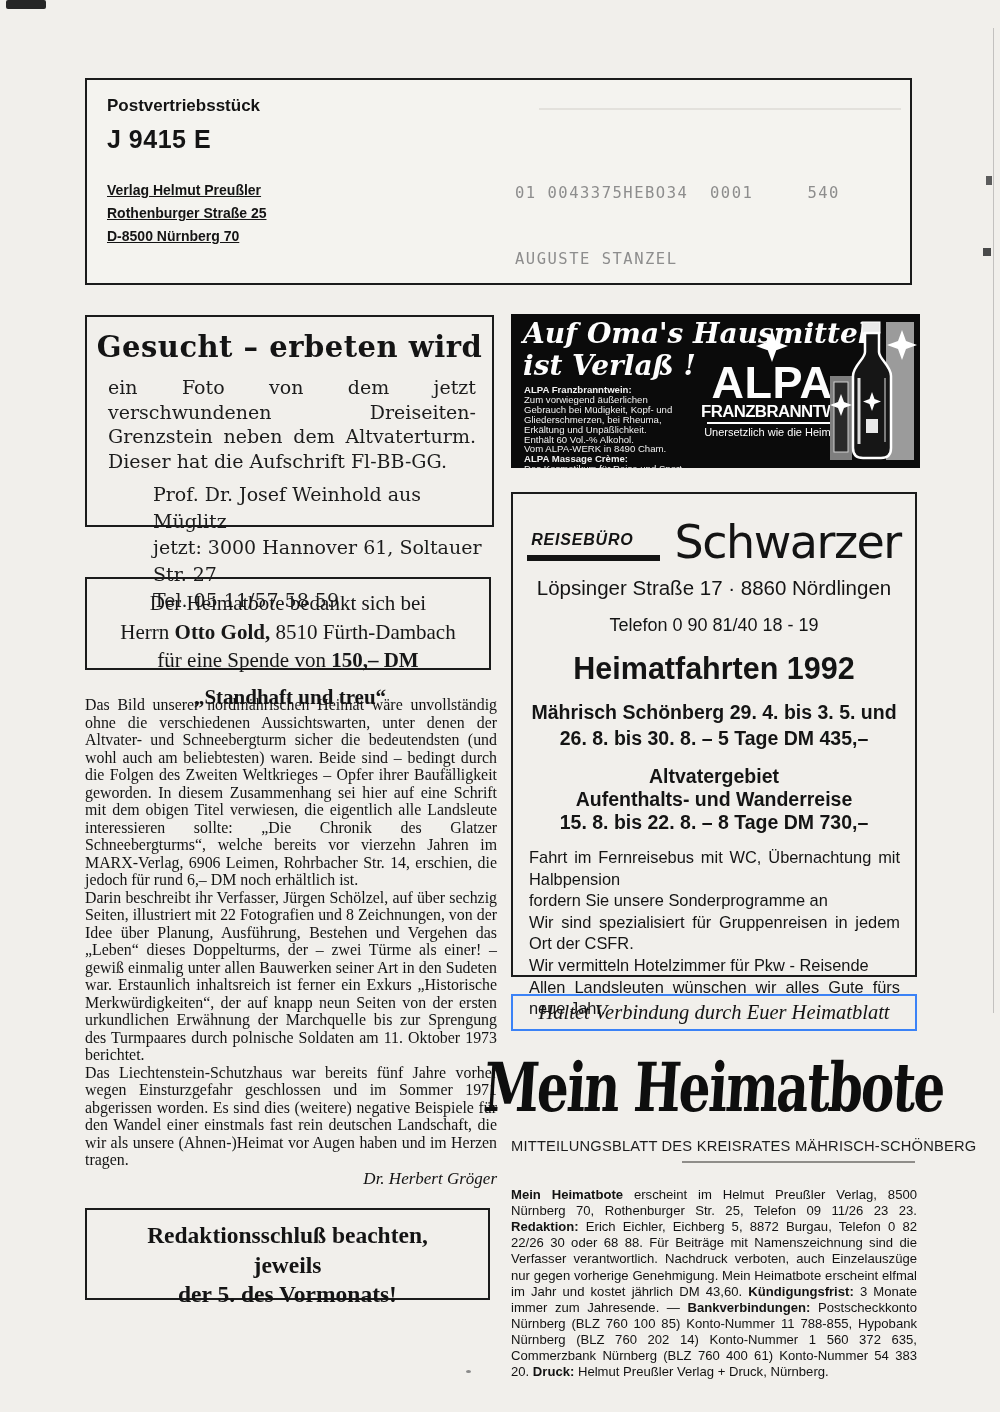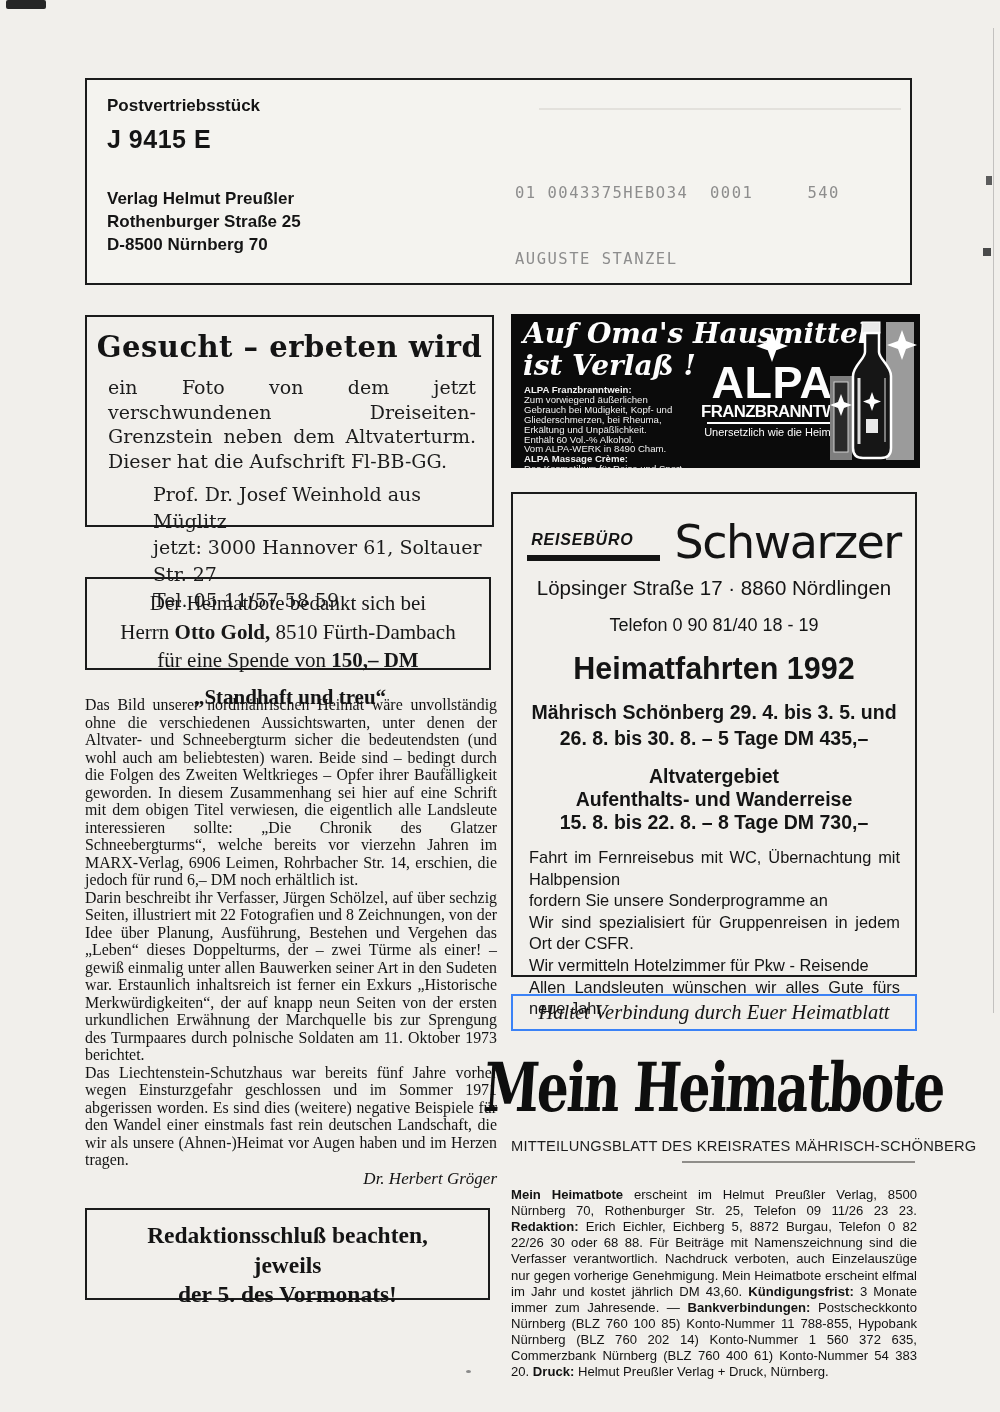--- a/index.html
+++ b/index.html
@@ -14,21 +14,21 @@
   .bold{font-weight:bold;}
 
   
   .mailing-box{
     left:85px;top:78px;width:823px;height:203px;
     border:2.5px solid #1b1b1b;background:#f4f3ef;
   }
   .sender{left:20px;top:16px;font-family:"Liberation Sans",sans-serif;}
   .sender .type{font-weight:bold;font-size:17px;}
   .sender .code{font-weight:bold;font-size:25px;margin-top:9px;letter-spacing:0.5px;}
-  .sender .lines{margin-top:33px;font-weight:bold;font-size:17px;line-height:23px;}
+  .sender .lines{margin-top:25px;font-weight:bold;font-size:14px;line-height:23px;text-decoration:underline;}
   .label-edge{left:452px;top:28px;width:362px;height:2px;background:#e3e1dc;}
   .recipient{
     left:428px;top:58px;color:#8d8d8d;
     font-family:"DejaVu Sans Mono",monospace;
     font-size:15.5px;line-height:22px;letter-spacing:1.5px;white-space:pre;
   }
   .recipient .gap1{margin-top:23px;}
   .recipient .gap2{margin-top:21px;}
 
   

